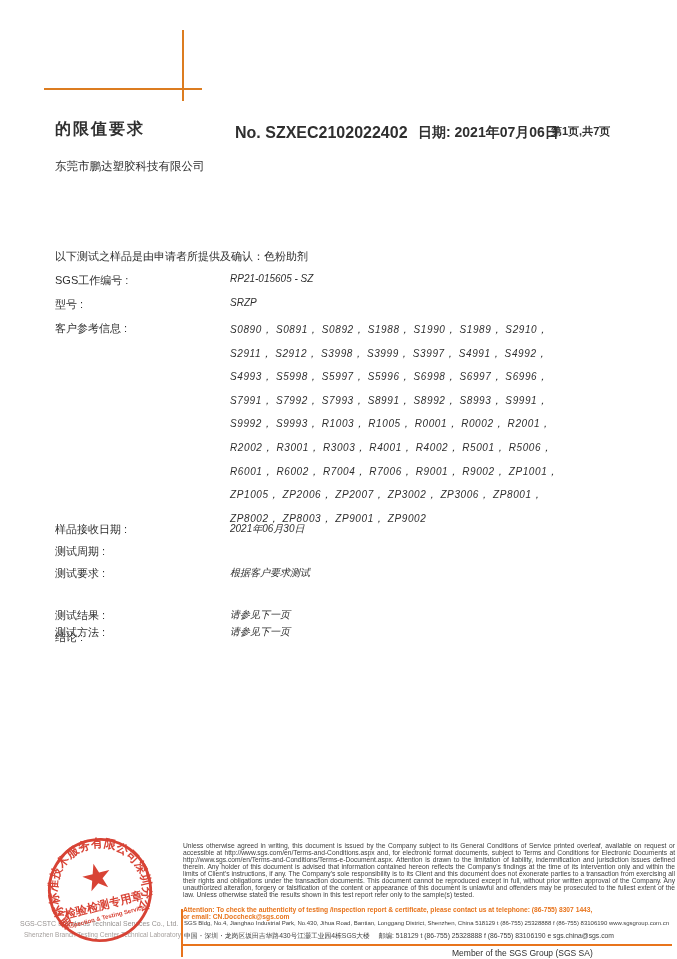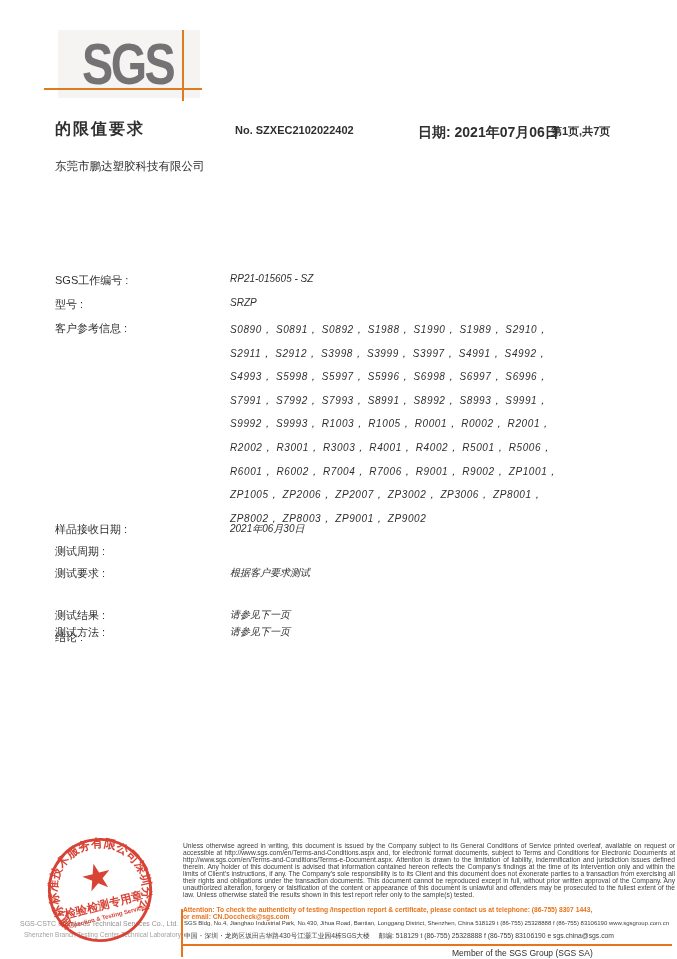--- a/index.html
+++ b/index.html
@@ -8,21 +8,21 @@
 
   
   .logo-box{position:absolute;left:58px;top:30px;width:142px;height:68px;background:#f5f4f2;}
   .logo-text{position:absolute;left:24px;top:1px;font-size:57px;font-weight:700;color:#757275;
              letter-spacing:-3px;line-height:66px;transform:scale(0.82,1);transform-origin:left top;}
   .logo-hline{position:absolute;left:44px;top:88px;width:158px;height:2px;background:#dc7c20;}
   .logo-vline{position:absolute;left:182px;top:30px;width:2px;height:71px;background:#dc7c20;}
 
   
   .hdr-title{position:absolute;left:55px;top:119px;font-size:16px;font-weight:700;letter-spacing:2px;}
-  .hdr-no{position:absolute;left:235px;top:124px;font-size:11px;font-weight:700;}
+  .hdr-no{position:absolute;left:235px;top:124px;font-size:16px;font-weight:700;}
   .hdr-date{position:absolute;left:418px;top:124px;font-size:14px;font-weight:700;}
   .hdr-page{position:absolute;left:551px;top:124px;font-size:11px;font-weight:700;}
 
   .applicant-name{position:absolute;left:55px;top:159px;font-size:11.5px;}
   .applicant-addr{position:absolute;left:55px;top:183px;font-size:11.5px;}
   .intro{position:absolute;left:55px;top:249px;font-size:11px;}
 
   .lbl{position:absolute;left:55px;font-size:11px;}
   .val{position:absolute;left:230px;font-size:10px;font-style:italic;}
   .t-job{top:273px;}  .t-model{top:297px;}  .t-ref{top:321px;}
@@ -48,33 +48,31 @@
   .stamp-ring{font-size:12.5px;font-weight:700;fill:#d6392b;}
   .stamp-star{font-size:38px;fill:#d6392b;}
   .stamp-cn{font-size:12px;font-weight:700;fill:#d6392b;}
   .stamp-en{font-size:6.3px;font-weight:700;fill:#d6392b;}
 </style>
 </head>
 <body>
 
 <div class="page">
 
-  <div class="logo-box">
-    <span class="logo-text">SGS</span>
-  </div>
   <div class="logo-hline"></div>
   <div class="logo-vline"></div>
 
   <div class="hdr-title">的限值要求</div>
   <div class="hdr-no">No. SZXEC2102022402</div>
   <div class="hdr-date">日期: 2021年07月06日</div>
   <div class="hdr-page">第1页,共7页</div>
 
   <div class="applicant-name">东莞市鹏达塑胶科技有限公司</div>
 
+  <div class="intro">以下测试之样品是由申请者所提供及确认：色粉助剂</div>
 
   <span class="lbl t-job">SGS工作编号 :</span>
   <span class="val t-job">RP21-015605 - SZ</span>
 
   <span class="lbl t-model">型号 :</span>
   <span class="val t-model">SRZP</span>
 
   <span class="lbl t-ref">客户参考信息 :</span>
   <span class="val ref-val">S0890， S0891， S0892， S1988， S1990， S1989， S2910，
 S2911， S2912， S3998， S3999， S3997， S4991， S4992，

